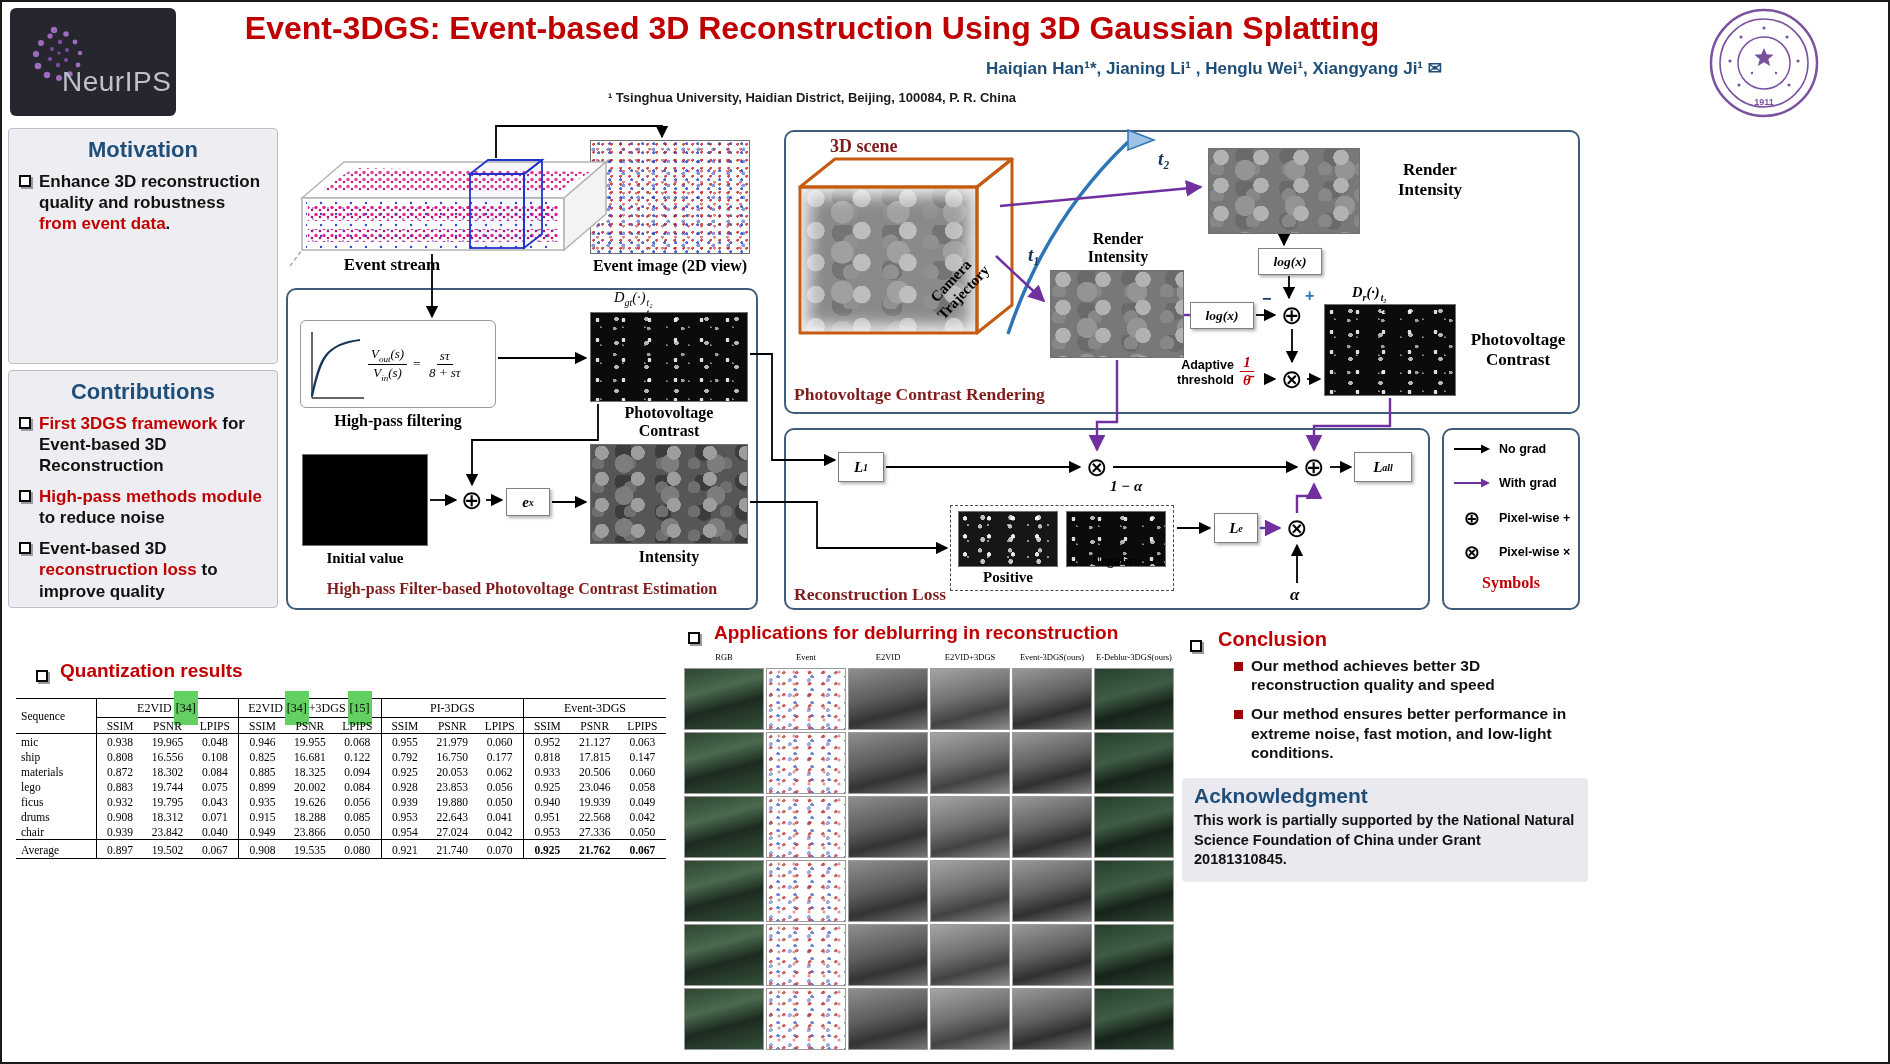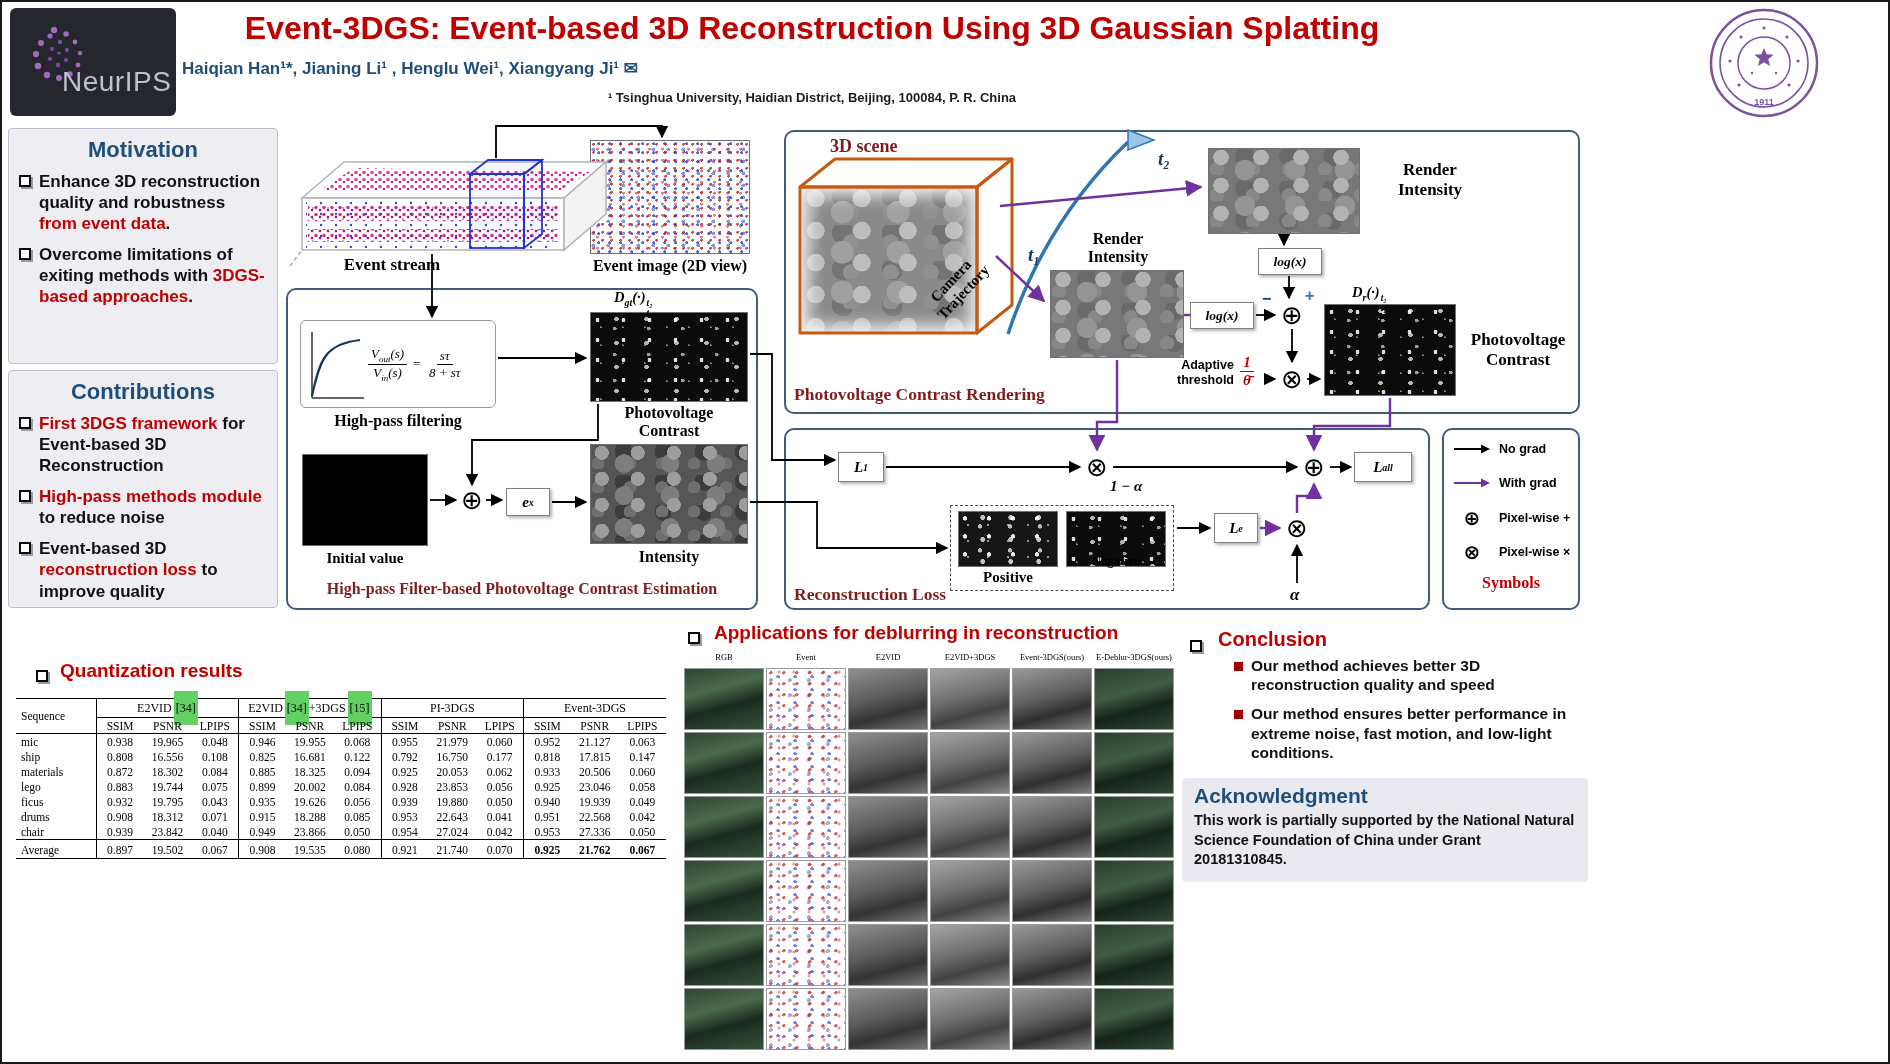--- a/index.html
+++ b/index.html
@@ -7,21 +7,21 @@
 .poster{position:relative;width:1890px;height:1064px;background:#fff;border:2px solid #1a1a1a;overflow:hidden}
 .abs{position:absolute}
 .dlab{font-family:"Liberation Serif",serif;font-weight:bold;color:#000}
 .red{color:#c00000}
 .math{font-family:"Liberation Serif",serif;font-style:italic}
 .ctr{text-align:center}
 
 .logo{left:8px;top:6px;width:166px;height:108px;background:#26262e;border-radius:6px}
 .logo-text{position:absolute;left:52px;top:58px;font-size:28px;color:#bfc0ca;letter-spacing:.5px}
 .title{left:180px;top:8px;width:1260px;text-align:center;font-size:32px;font-weight:bold;color:#c00000}
-.authors{left:180px;top:56px;width:1260px;text-align:left;font-size:17px;font-weight:bold;color:#1f4e79}
+.authors{left:180px;top:56px;width:1260px;text-align:right;font-size:17px;font-weight:bold;color:#1f4e79}
 .affil{left:180px;top:88px;width:1260px;text-align:center;font-size:13px;font-weight:bold;color:#1c1c1c}
 
 .gbox{background:#eeeef2;border:1px solid #bfbfc9;border-radius:4px;padding:8px 10px}
 .gbox h2{font-size:22px;text-align:center;color:#1f4e79;margin-bottom:8px}
 .li{display:flex;gap:8px;margin-bottom:10px}
 .li .txt{font-size:17px;font-weight:bold;line-height:1.24;color:#111}
 .chk{flex:none;width:12px;height:12px;border:2.4px solid #0a0a0a;box-shadow:2px 2px 0 #9a9aa2;margin-top:4px;background:#fff}
 .sq{flex:none;width:9px;height:9px;background:#a00000;margin-top:6px}
 
 .dbox{border:2px solid #3f5c7a;border-radius:10px;background:#fff}
@@ -130,24 +130,20 @@
     </g>
     <text x="56" y="98" text-anchor="middle" font-size="9" font-weight="bold" fill="#7a52a0">1911</text>
   </svg>
 
   <div class="abs gbox" style="left:6px;top:126px;width:270px;height:236px">
     <h2>Motivation</h2>
     <div class="li">
       <span class="chk"></span>
       <span class="txt"><span>Enhance 3D reconstruction quality and robustness </span><span class="red">from event data</span><span>.</span></span>
     </div>
-    <div class="li">
-      <span class="chk"></span>
-      <span class="txt"><span>Overcome limitations of exiting methods with </span><span class="red">3DGS-based approaches</span><span>.</span></span>
-    </div>
   </div>
 
   <div class="abs gbox" style="left:6px;top:368px;width:270px;height:238px">
     <h2>Contributions</h2>
     <div class="li">
       <span class="chk"></span>
       <span class="txt"><span class="red">First 3DGS framework</span><span> for Event-based 3D Reconstruction</span></span>
     </div>
     <div class="li">
       <span class="chk"></span>
@@ -171,21 +167,21 @@
         <span class="fd"><span>V</span><sub style="font-size:9px">in</sub><span>(s)</span></span>
       </span>
     <span>=</span>
     <span class="frac">
         <span class="fn">sτ</span>
         <span class="fd">8 + sτ</span>
       </span>
   </div>
   <div class="abs dlab ctr z40" style="left:298px;top:410px;width:196px;font-size:16px">High-pass filtering</div>
 
-  <div class="abs math z40" style="left:612px;top:287px;font-size:14.5px;font-weight:bold">
+  <div class="abs math z40" style="left:612px;top:287px;font-size:14.5px;font-weight:normal">
     <span>D</span><sub style="font-size:10px">gt</sub><span>(·)</span><span class="ss">
         <span>t₂</span>
         <span>t₁</span>
       </span>
   </div>
   <div class="abs img tex-contrast" style="left:588px;top:310px;width:158px;height:90px;z-index:10"></div>
   <div class="abs dlab ctr z40" style="left:588px;top:402px;width:158px;font-size:16px;line-height:1.15">
     <div>Photovoltage</div>
       <div>Contrast</div>
   </div>

